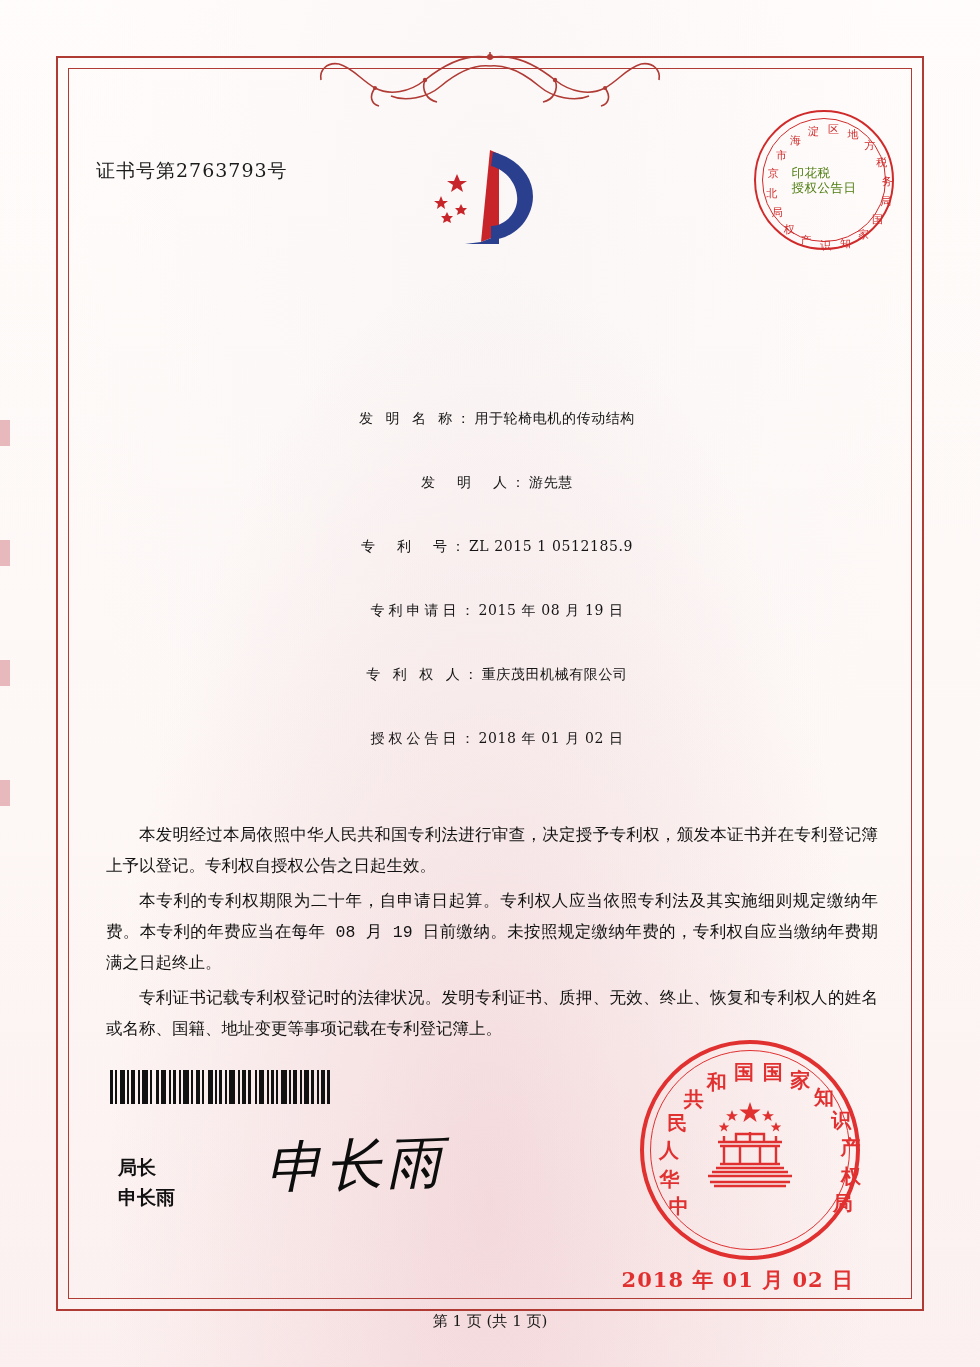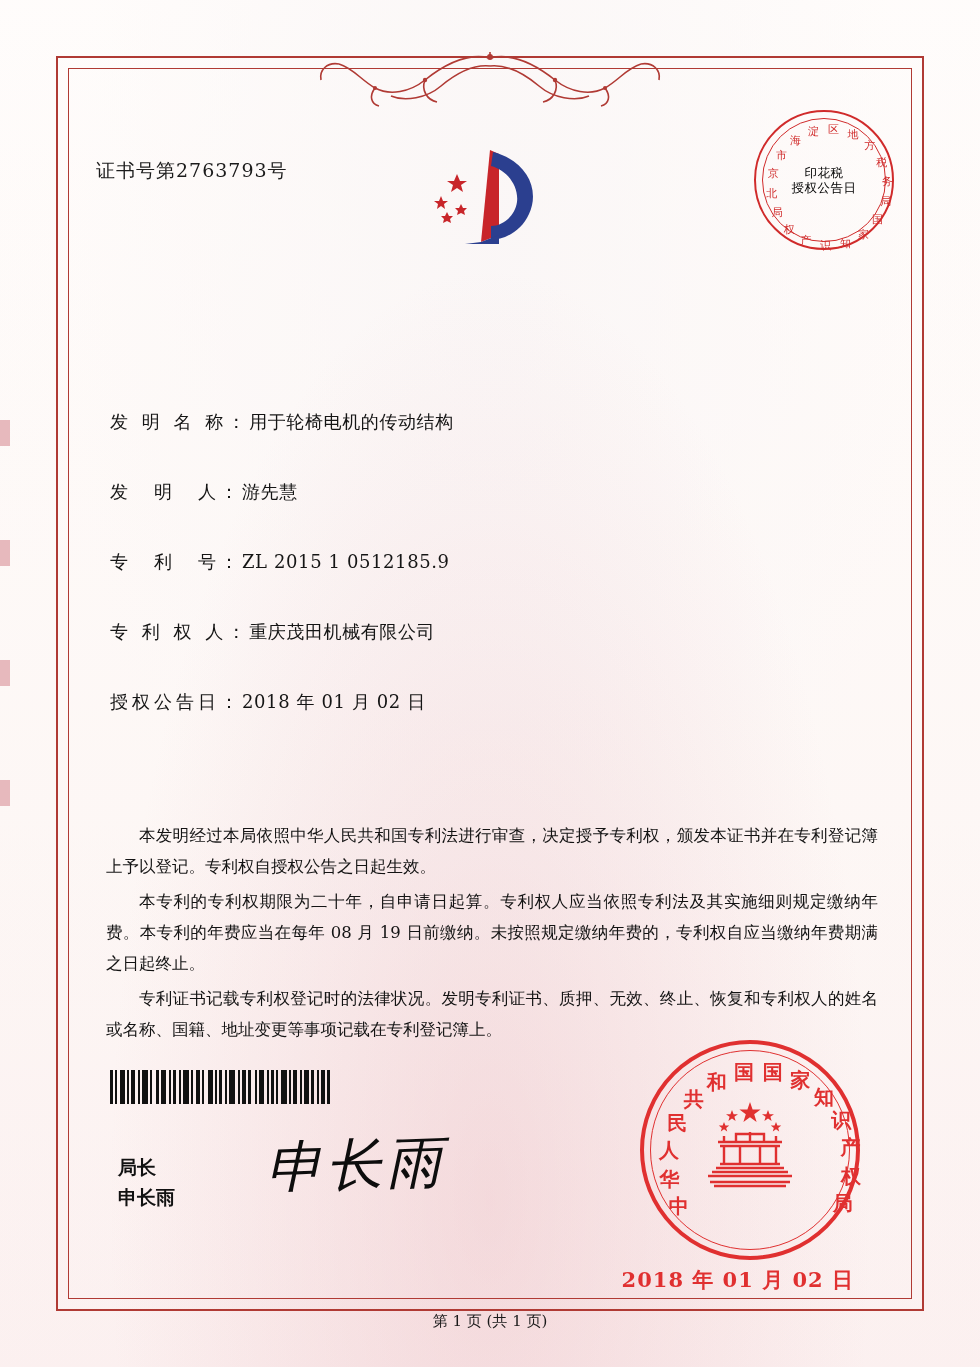--- a/index.html
+++ b/index.html
@@ -124,22 +124,21 @@
     font-size: 11px;
     color: #d02b2b;
     font-family: "DejaVu Serif", "Liberation Serif", serif;
     transform-origin: 0 0;
   }
   .tax-stamp .inner-text {
     position: absolute;
     left: 50%;
     top: 50%;
     transform: translate(-50%, -50%);
-    text-align: center;
-    color: #000000;
+    color: #4d7c0f;
     font-size: 12.5px;
     line-height: 15px;
     font-family: "DejaVu Serif", "Liberation Serif", serif;
     letter-spacing: 0.5px;
     white-space: nowrap;
   }
 
   .doc-title {
     position: absolute;
     left: 0;
@@ -154,25 +153,26 @@
     text-indent: 16px;
   }
 
   .fields {
     position: absolute;
     left: 14px;
     right: 0;
     top: 290px;
   }
   .field {
-    font-size: 18px;
+    font-size: 14px;
     color: #151515;
     margin-bottom: 46px;
     font-family: "DejaVu Serif", "Liberation Serif", serif;
     letter-spacing: 0.3px;
+    text-align: center;
   }
   .field .lbl {
     letter-spacing: 4px;
   }
   .field .val {
     letter-spacing: 0.6px;
   }
 
   .body-text {
     position: absolute;
@@ -181,20 +181,21 @@
     top: 700px;
     font-size: 16.5px;
     line-height: 31px;
     color: #131313;
     font-family: "DejaVu Serif", "Liberation Serif", serif;
     text-align: justify;
   }
   .body-text p {
     margin: 0 0 4px 0;
     text-indent: 33px;
+    font-family: Liberation Mono, monospace;
   }
 
   
   .barcode {
     position: absolute;
     left: 14px;
     top: 950px;
     height: 34px;
     width: 268px;
     display: flex;
@@ -380,20 +381,23 @@
 
     <div class="fields">
       <div class="field">
         <span class="lbl">发 明 名 称：</span><span class="val">用于轮椅电机的传动结构</span>
       </div>
       <div class="field">
         <span class="lbl">发　明　人：</span><span class="val">游先慧</span>
       </div>
       <div class="field">
         <span class="lbl">专　利　号：</span><span class="val">ZL 2015 1 0512185.9</span>
+      </div>
+      <div class="field">
+        <span class="lbl">专利申请日：</span><span class="val">2015 年 08 月 19 日</span>
       </div>
       <div class="field">
         <span class="lbl">专 利 权 人：</span><span class="val">重庆茂田机械有限公司</span>
       </div>
       <div class="field">
         <span class="lbl">授权公告日：</span><span class="val">2018 年 01 月 02 日</span>
       </div>
     </div>
 
     <div class="body-text">

